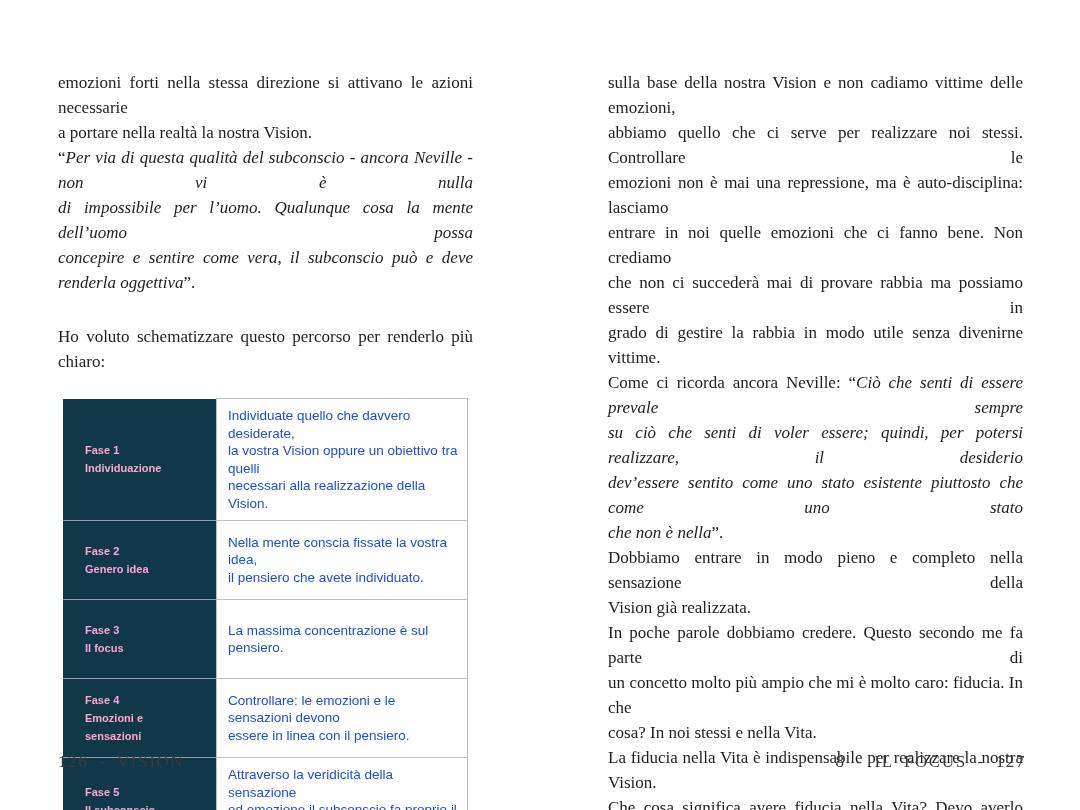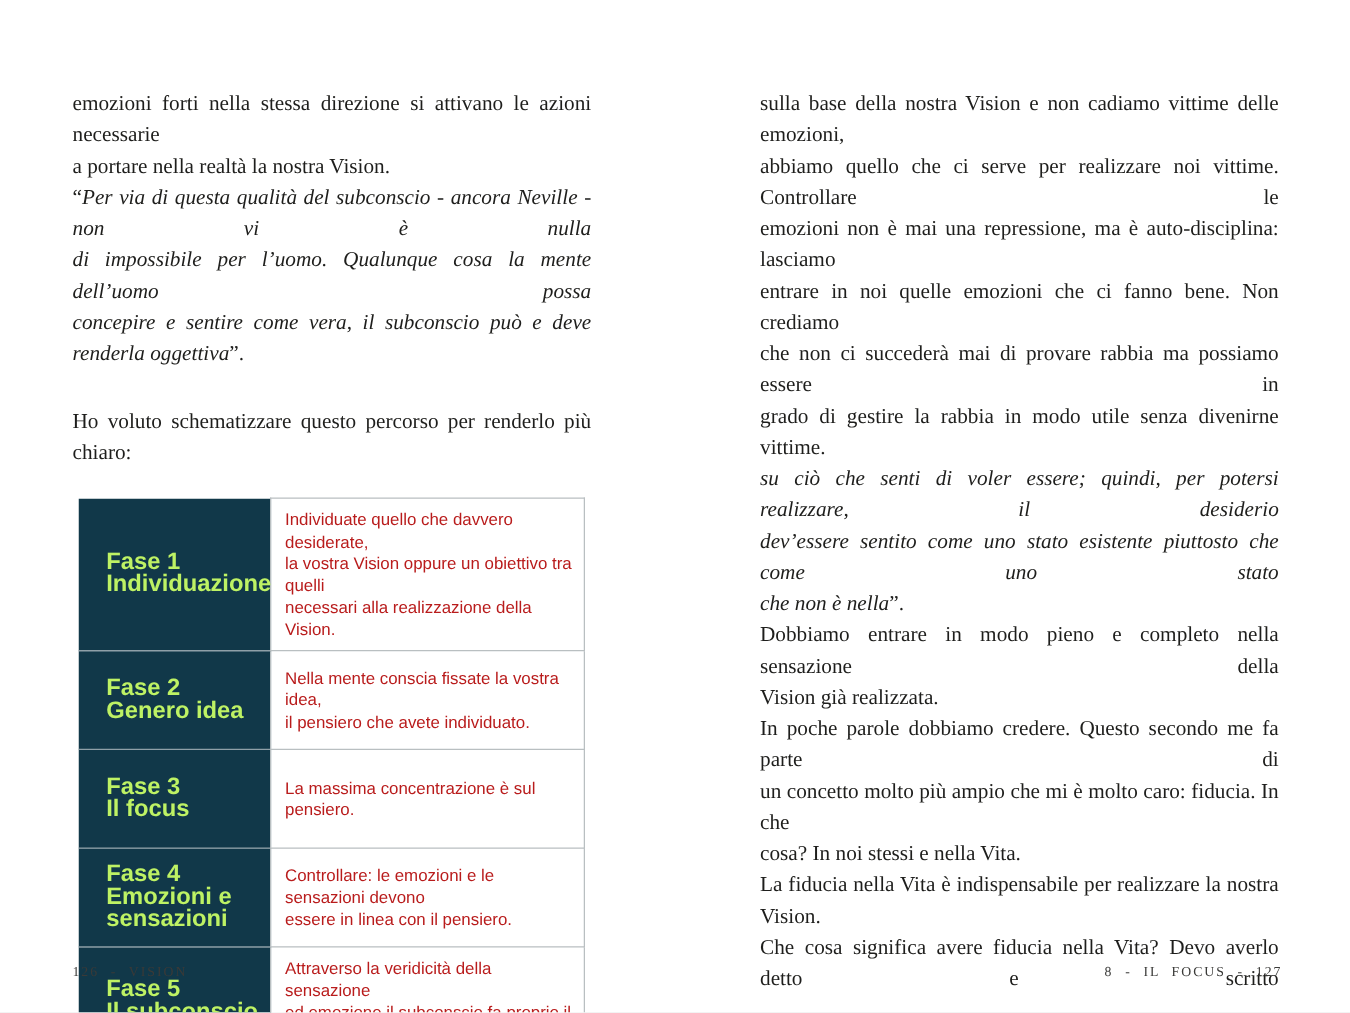--- a/index.html
+++ b/index.html
@@ -15,34 +15,34 @@
   .tline .it { font-style:italic; }
   .lead-in { margin-top:29px; }
 
   table.phases {
     margin-top:24px; margin-left:5px; width:405px;
     border-collapse:collapse; table-layout:fixed;
     font-family:"Liberation Sans", sans-serif;
   }
   table.phases td { vertical-align:middle; height:62px; }
   td.pl {
-    width:125px; background:#113849; color:#bef264;
-    font-weight:bold; font-size:19px; line-height:18px;
+    width:125px; background:#113849; color:#f9a8d4;
+    font-weight:bold; font-size:11px; line-height:18px;
     padding:8px 6px 8px 22px;
     border-top:1px solid #8fa0a8;
   }
   table.phases tr:first-child td.pl { border-top:none; }
   td.pr {
     background:#ffffff; border:1px solid #b9bfc1;
-    font-size:13.5px; line-height:17.5px; color:#b91c1c;
+    font-size:13.5px; line-height:17.5px; color:#1d4ed8;
     padding:8px 8px 8px 11px;
   }
 
   .footer {
-    position:absolute; top:772px; font-size:11px;
+    position:absolute; top:752px; font-size:17px;
     letter-spacing:1.6px; word-spacing:5px; color:#3a3a38;
   }
   .footer-left  { left:58px; }
   .footer-right { right:54px;padding-left:33px; }
 </style>
 </head>
 <body>
 
 <div class="spread">
 
@@ -114,25 +114,26 @@
             </td>
           </tr>
         </tbody>
     </table>
 
   </div>
 
   <div class="textcol col-right">
     <div>
         <div class="tline"><span>sulla base della nostra Vision e non cadiamo vittime delle emozioni,</span></div>
-        <div class="tline"><span>abbiamo quello che ci serve per realizzare noi vittime. Controllare le</span></div>
+        <div class="tline"><span>abbiamo quello che ci serve per realizzare noi stessi. Controllare le</span></div>
         <div class="tline"><span>emozioni non è mai una repressione, ma è auto-disciplina: lasciamo</span></div>
         <div class="tline"><span>entrare in noi quelle emozioni che ci fanno bene. Non crediamo</span></div>
         <div class="tline"><span>che non ci succederà mai di provare rabbia ma possiamo essere in</span></div>
         <div class="tline end"><span>grado di gestire la rabbia in modo utile senza divenirne vittime.</span></div>
+        <div class="tline"><span>Come ci ricorda ancora Neville: “</span><span class="it">Ciò che senti di essere prevale sempre</span></div>
         <div class="tline"><span class="it">su ciò che senti di voler essere; quindi, per potersi realizzare, il desiderio</span></div>
         <div class="tline"><span class="it">dev’essere sentito come uno stato esistente piuttosto che come uno stato</span></div>
         <div class="tline end"><span class="it">che non è nella</span><span>”.</span></div>
         <div class="tline"><span>Dobbiamo entrare in modo pieno e completo nella sensazione della</span></div>
         <div class="tline end"><span>Vision già realizzata.</span></div>
         <div class="tline"><span>In poche parole dobbiamo credere. Questo secondo me fa parte di</span></div>
         <div class="tline"><span>un concetto molto più ampio che mi è molto caro: fiducia. In che</span></div>
         <div class="tline end"><span>cosa? In noi stessi e nella Vita.</span></div>
         <div class="tline"><span>La fiducia nella Vita è indispensabile per realizzare la nostra Vision.</span></div>
         <div class="tline"><span>Che cosa significa avere fiducia nella Vita? Devo averlo detto e scritto</span></div>

